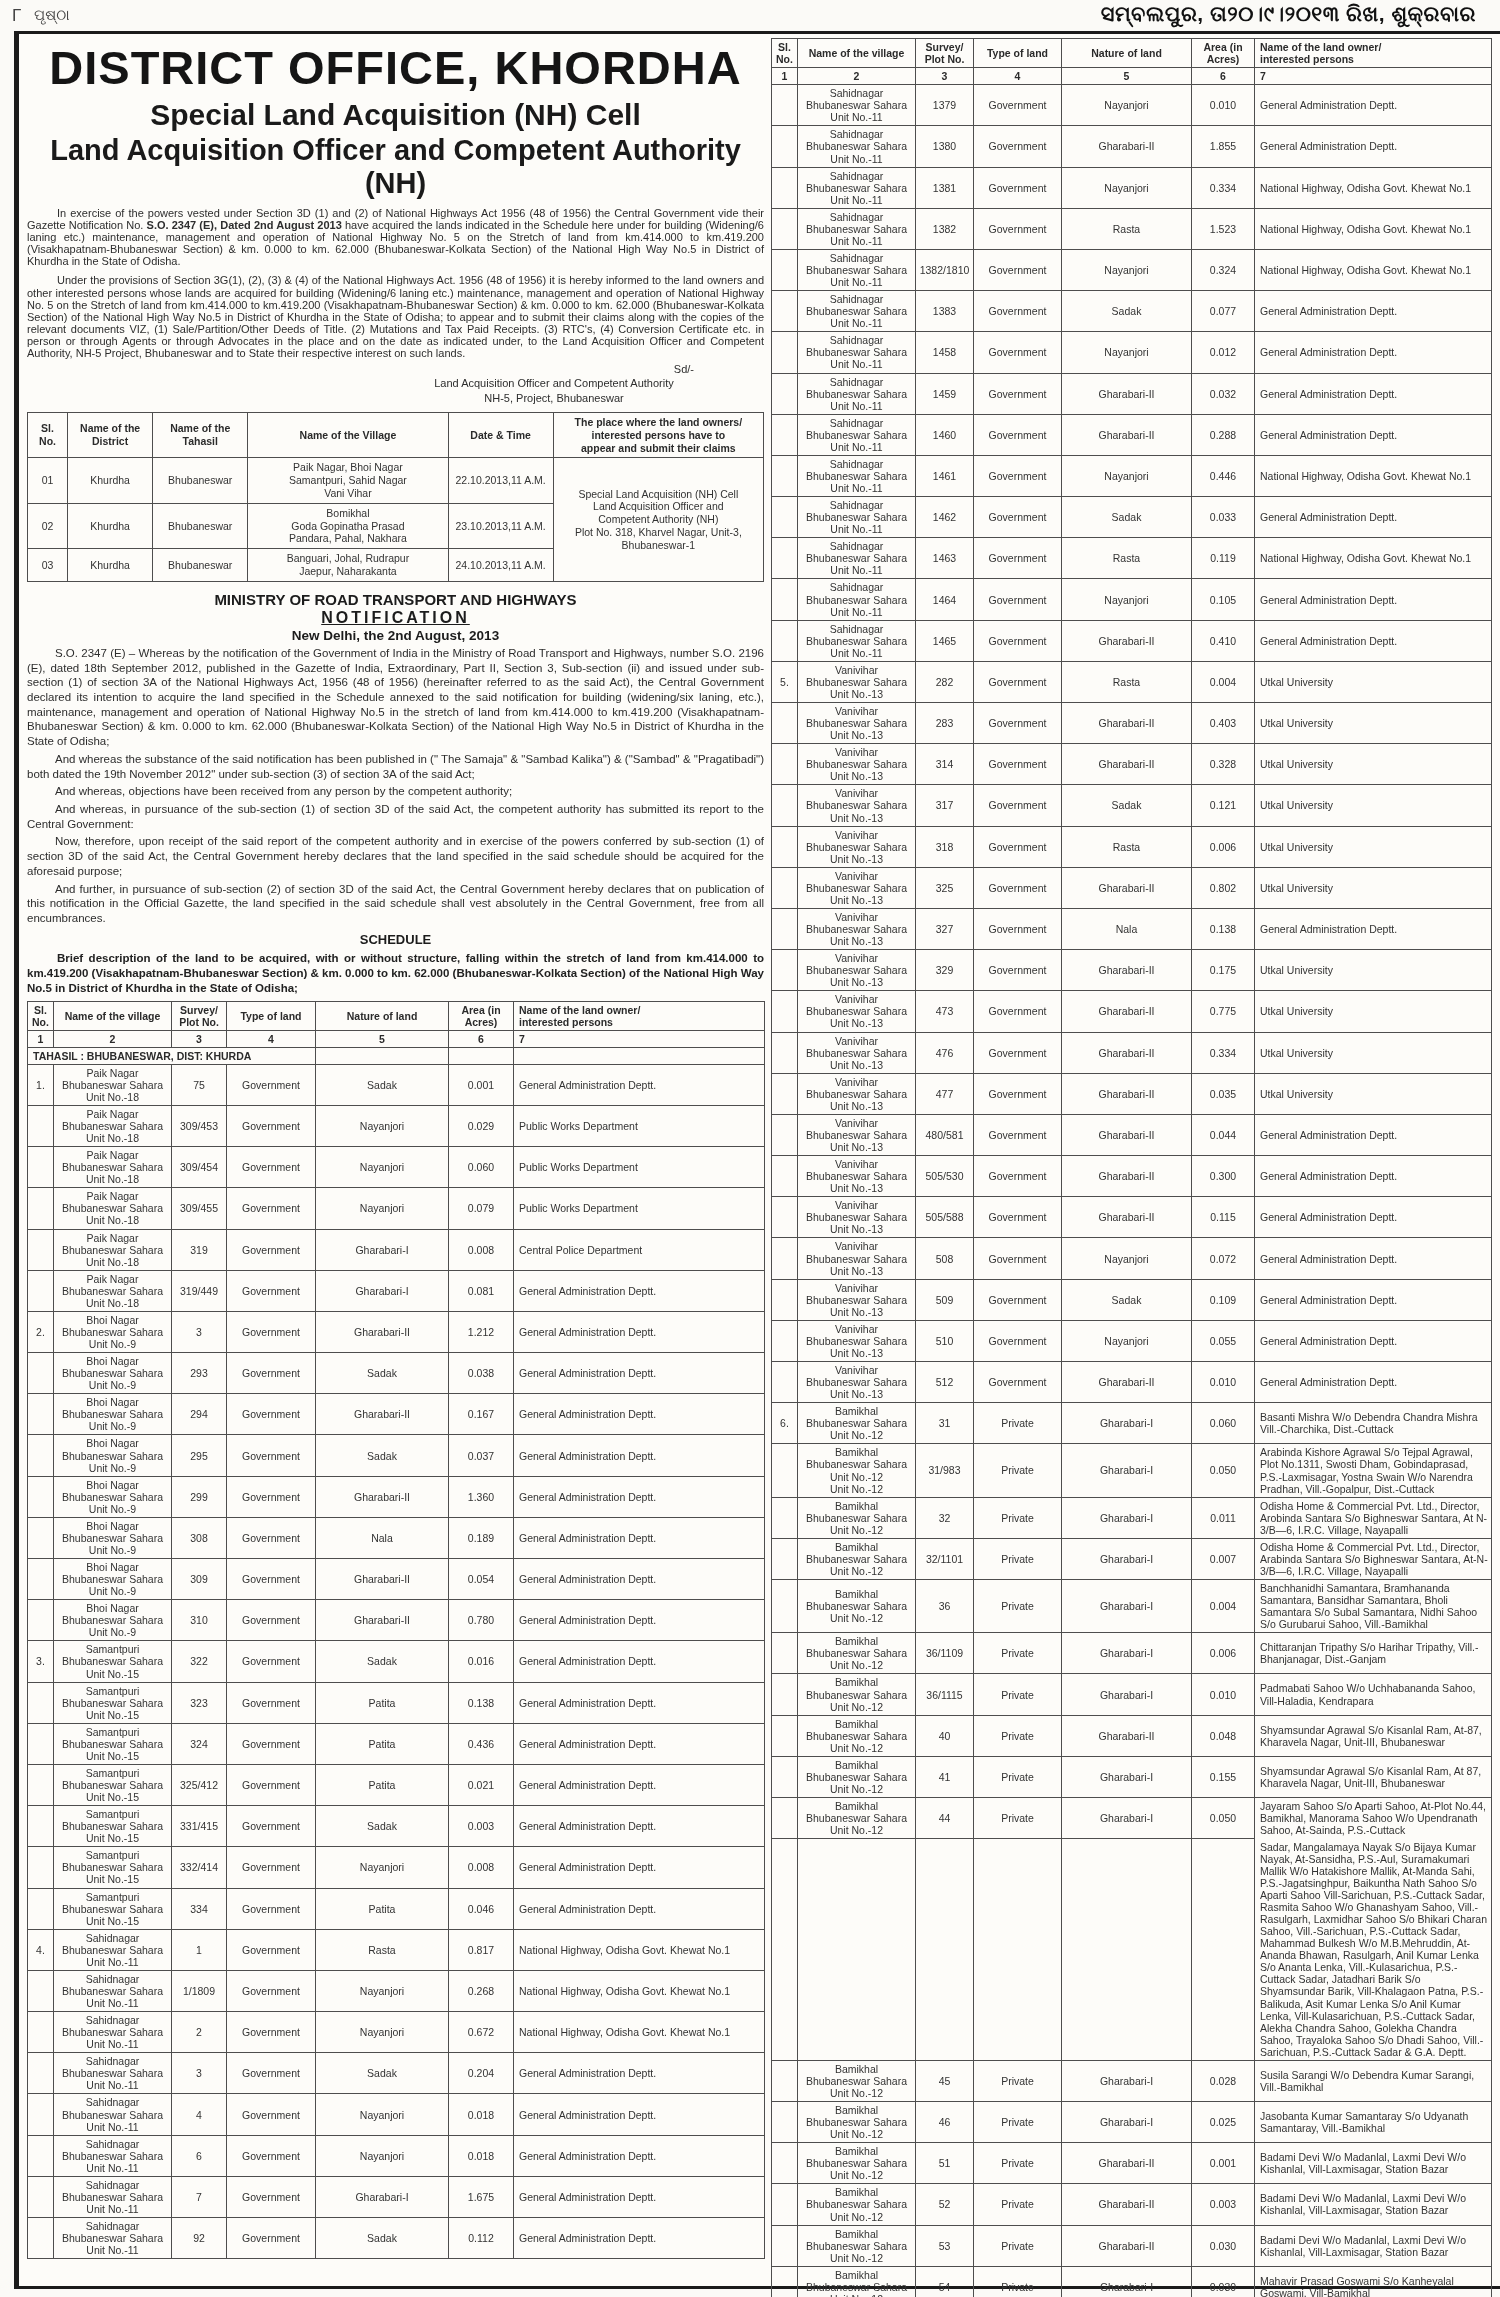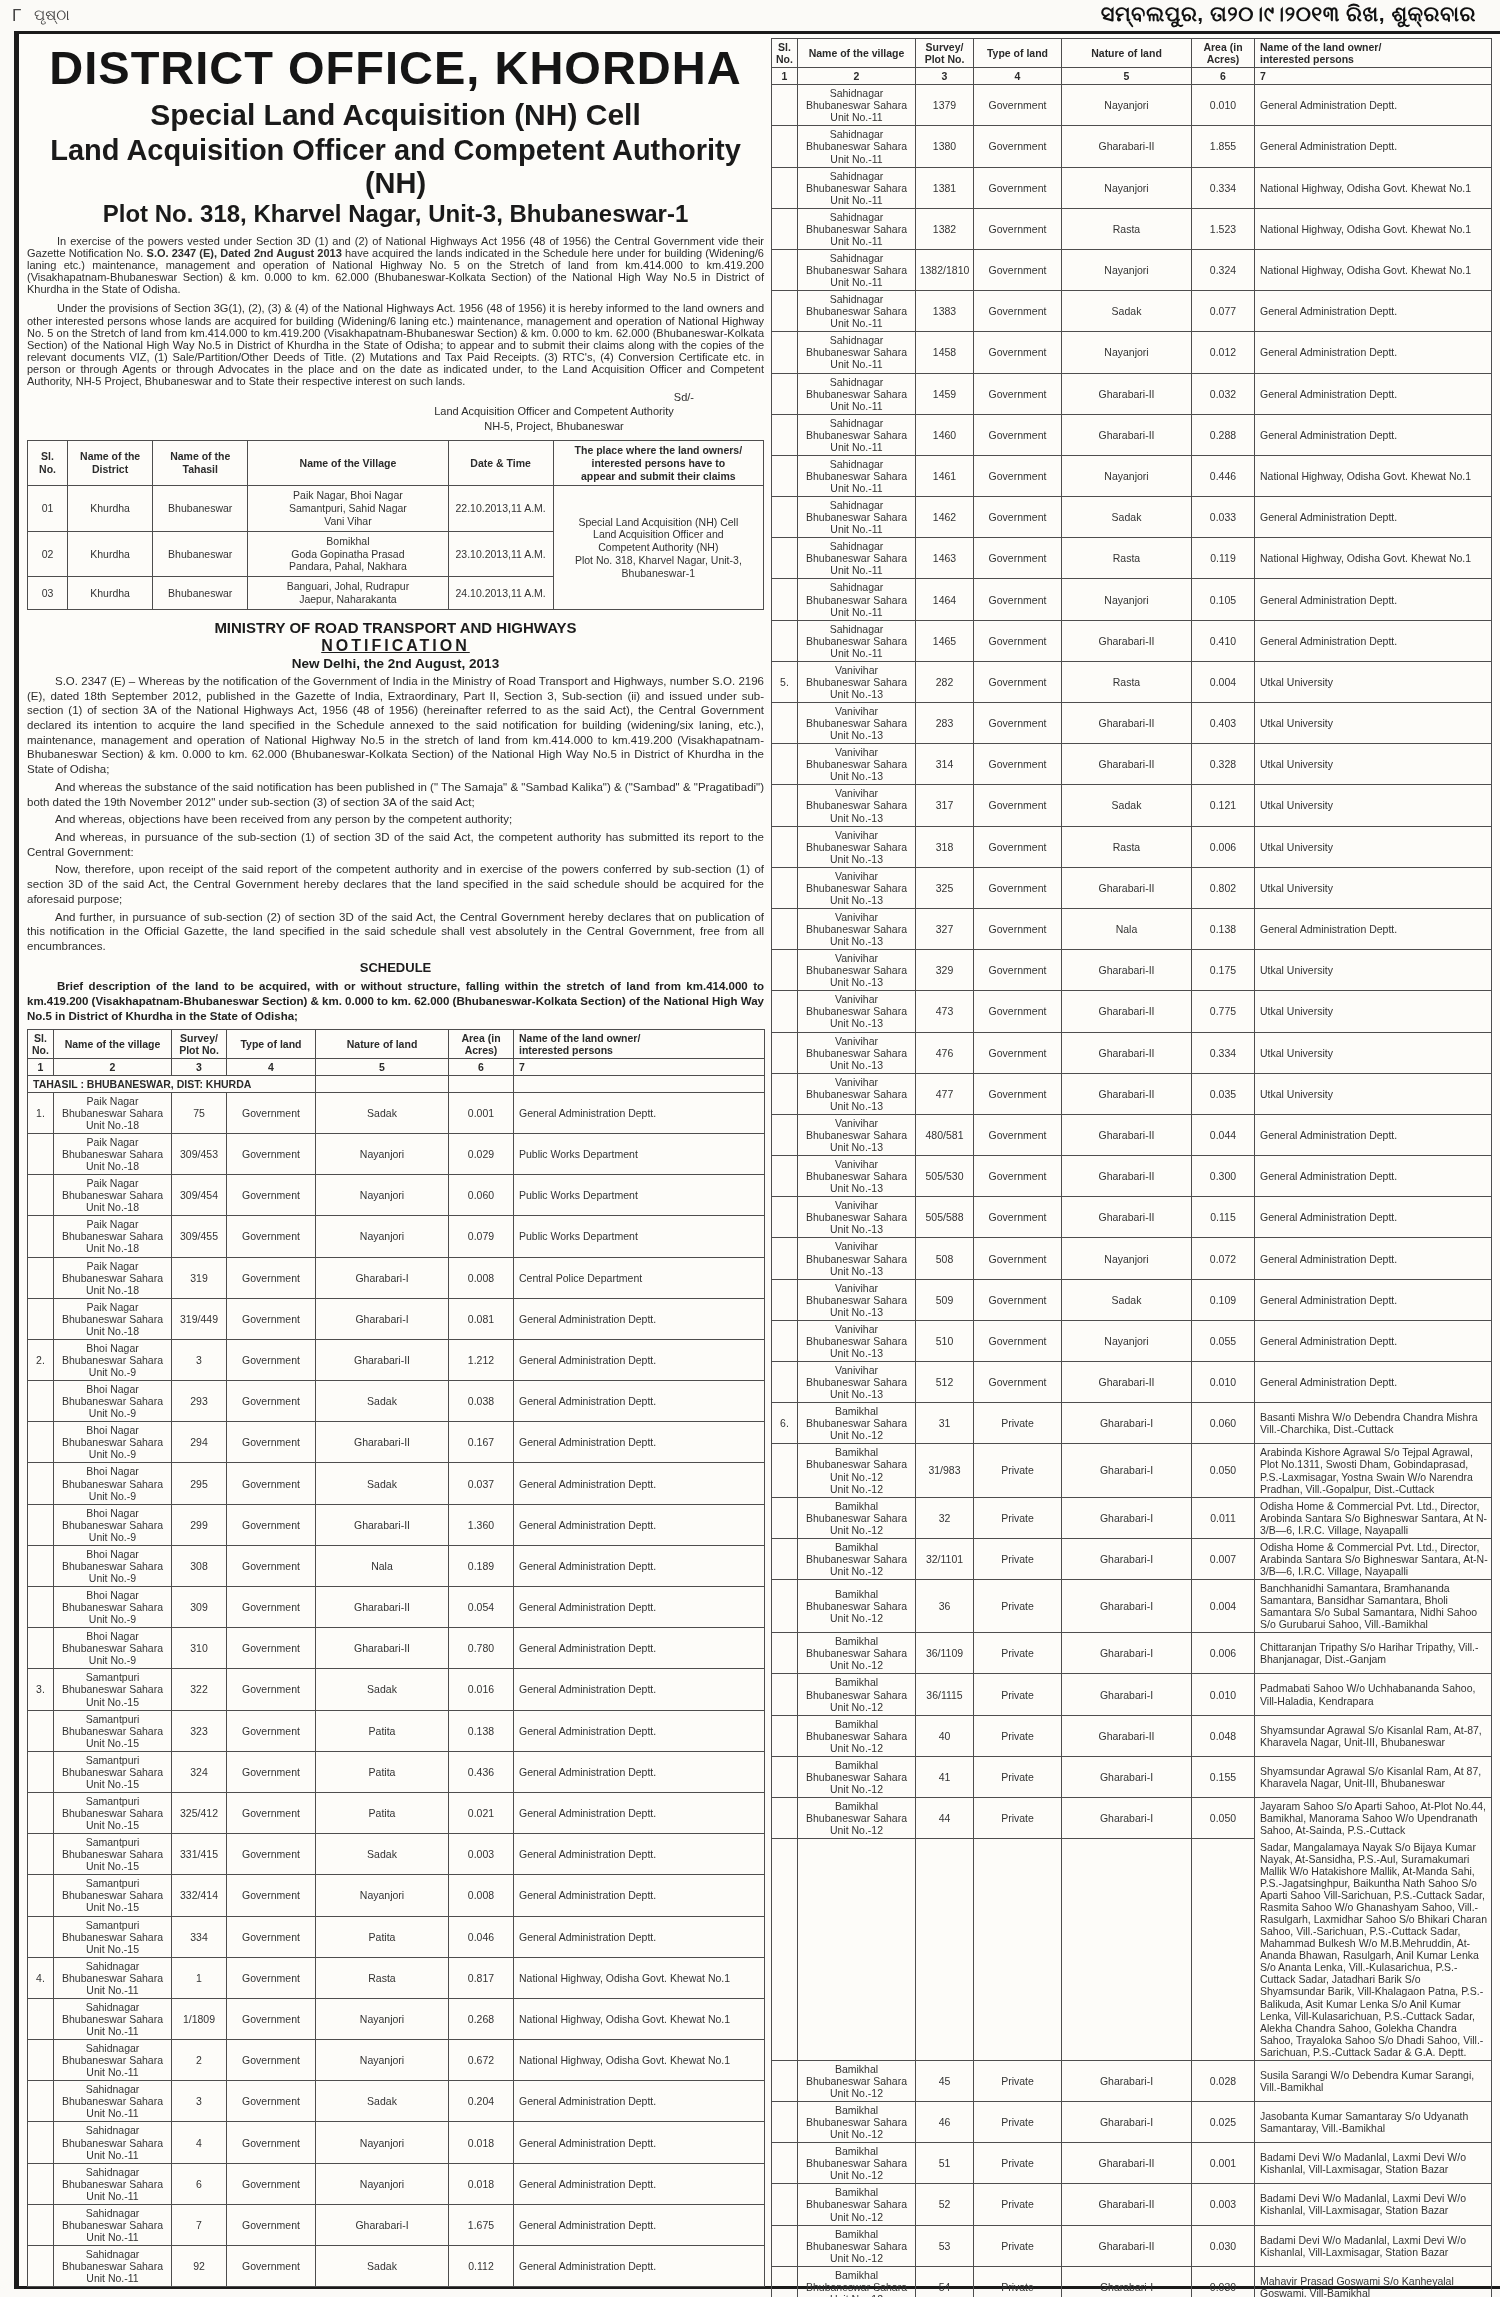--- a/index.html
+++ b/index.html
@@ -54,21 +54,20 @@
   <span class="corner-mark">Γ</span>
   <span class="corner-word">ପୃଷ୍ଠା</span>
   <div class="masthead-date">ସମ୍ବଲପୁର, ତା୨୦।୯।୨୦୧୩ ରିଖ, ଶୁକ୍ରବାର</div>
 
   <div class="frame">
 
     <div class="left-col">
       <div class="h-office">DISTRICT OFFICE, KHORDHA</div>
       <div class="h-cell">Special Land Acquisition (NH) Cell</div>
       <div class="h-auth">Land Acquisition Officer and Competent Authority (NH)</div>
-      <div class="h-addr">Plot No. 318, Kharvel Nagar, Unit-3, Bhubaneswar-1</div>
 
 
       <p class="para"><span>In exercise of the powers vested under Section 3D (1) and (2) of National Highways Act 1956 (48 of 1956) the Central Government vide their Gazette Notification No. </span><b>S.O. 2347 (E), Dated 2nd August 2013</b><span> have acquired the lands indicated in the Schedule here under for building (Widening/6 laning etc.) maintenance, management and operation of National Highway No. 5 on the Stretch of land from km.414.000 to km.419.200 (Visakhapatnam-Bhubaneswar Section) &amp; km. 0.000 to km. 62.000 (Bhubaneswar-Kolkata Section) of the National High Way No.5 in District of Khurdha in the State of Odisha.</span></p>
       <p class="para">Under the provisions of Section 3G(1), (2), (3) &amp; (4) of the National Highways Act. 1956 (48 of 1956) it is hereby informed to the land owners and other interested persons whose lands are acquired for building (Widening/6 laning etc.) maintenance, management and operation of National Highway No. 5 on the Stretch of land from km.414.000 to km.419.200 (Visakhapatnam-Bhubaneswar Section) &amp; km. 0.000 to km. 62.000 (Bhubaneswar-Kolkata Section) of the National High Way No.5 in District of Khurdha in the State of Odisha; to appear and to submit their claims along with the copies of the relevant documents VIZ, (1) Sale/Partition/Other Deeds of Title. (2) Mutations and Tax Paid Receipts. (3) RTC's, (4) Conversion Certificate etc. in person or through Agents or through Advocates in the place and on the date as indicated under, to the Land Acquisition Officer and Competent Authority, NH-5 Project, Bhubaneswar and to State their respective interest on such lands.</p>
 
       <div class="sig">
         <div class="sd">Sd/-</div>
         <div>Land Acquisition Officer and Competent Authority</div>
         <div>NH-5, Project, Bhubaneswar</div>
       </div>

